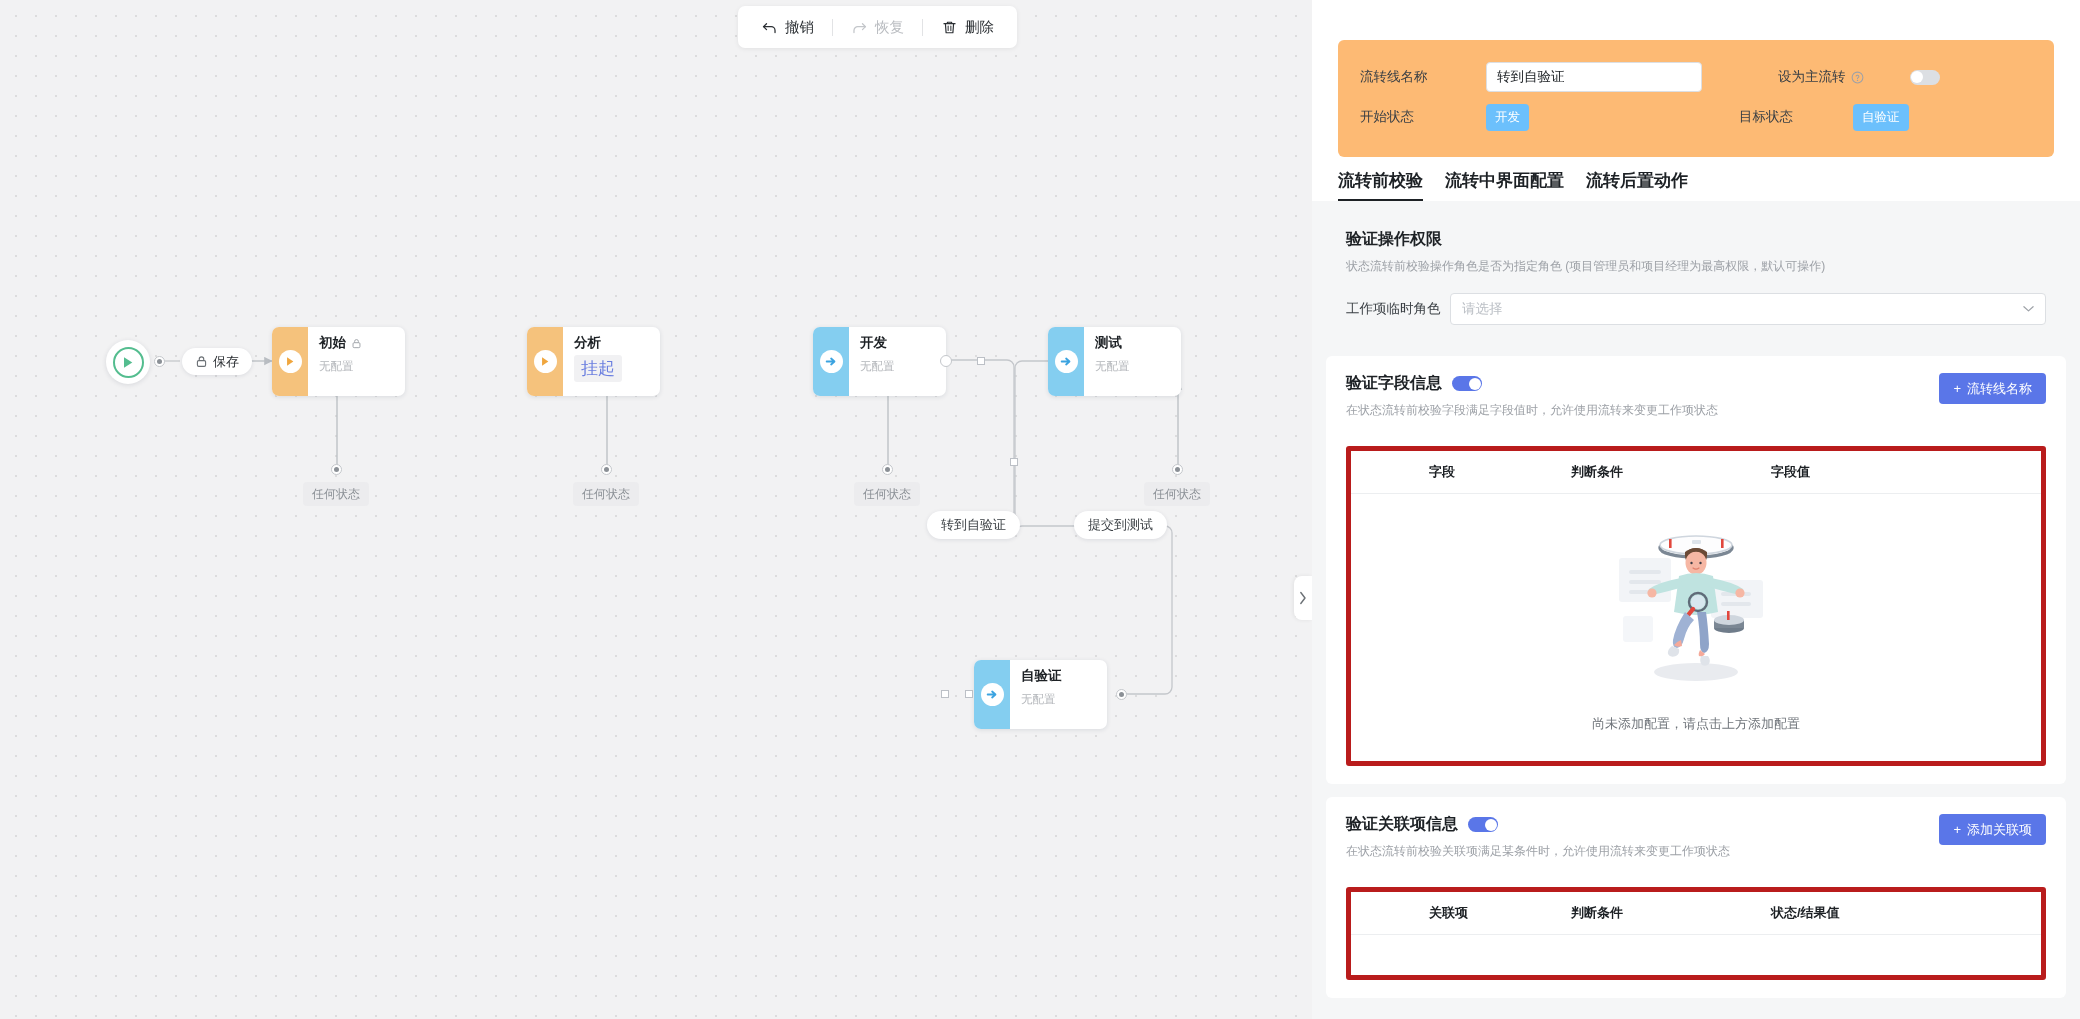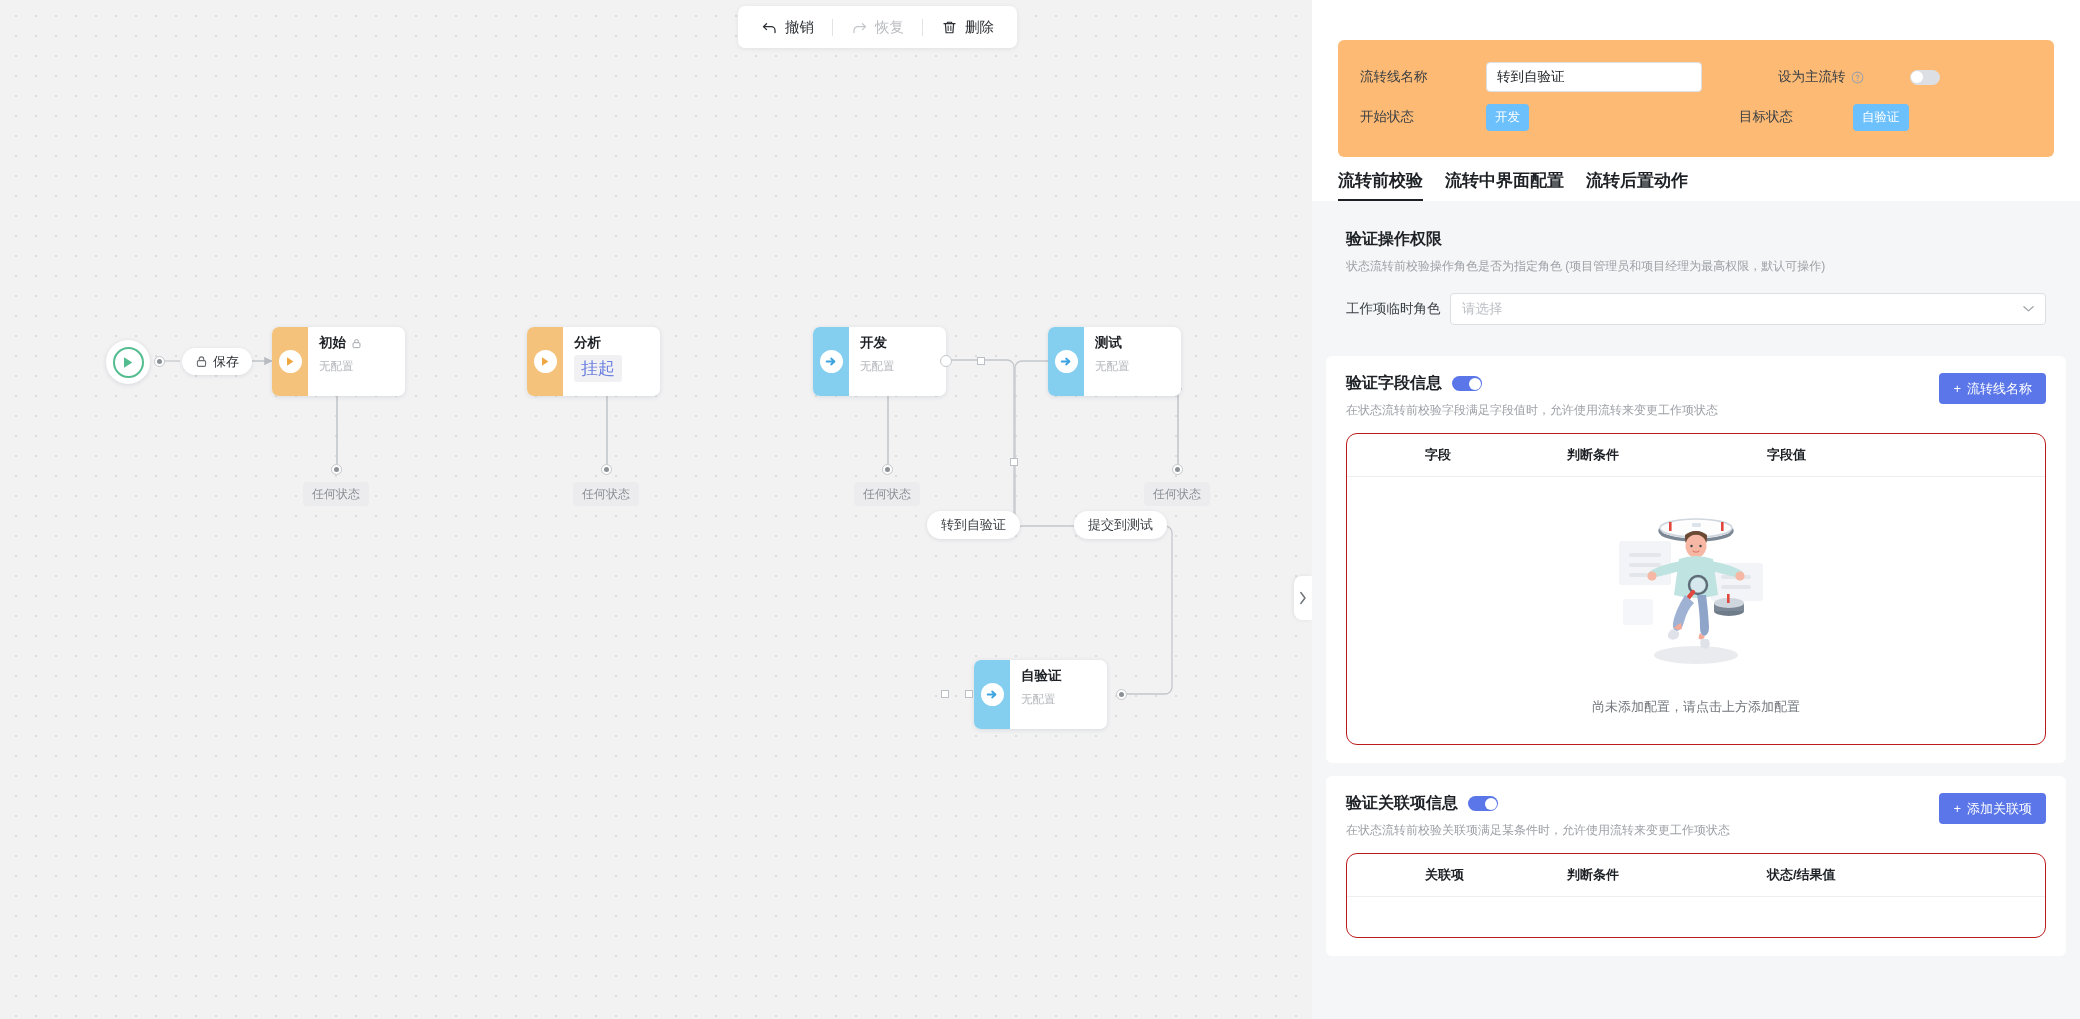--- a/index.html
+++ b/index.html
@@ -203,22 +203,22 @@
   .card-head { display: flex; justify-content: space-between; align-items: flex-start; }
   .add-btn {
     background: #5a76e8; color: #fff; border: none;
     border-radius: 4px; height: 31px; padding: 0 14px;
     font-size: 13px; cursor: pointer; display: flex;
     align-items: center; gap: 6px;
     font-family: "Liberation Sans", sans-serif; white-space: nowrap;
   }
 
   .tbl {
-    margin-top: 14px; background: #fff;
-    border: 1px solid #b91c1c; border-radius: 11px; overflow: hidden;
+    margin-top: 27px; background: #fff;
+    border: 5px solid #b91c1c; border-radius: 3px; overflow: hidden;
   }
   .tbl-head { display: flex; height: 43px; align-items: center; border-bottom: 1px solid #eceef0; }
   .th { font-size: 13px; font-weight: bold; color: #1d2125; }
   .th.c1 { width: 220px; padding-left: 78px; }
   .th.c2 { width: 200px; }
   .th.c3 { flex: 1; }
 
   .empty { padding: 26px 0 28px 0; text-align: center; }
   .empty-text { font-size: 13px; color: #70757b; margin-top: 6px; }
 

